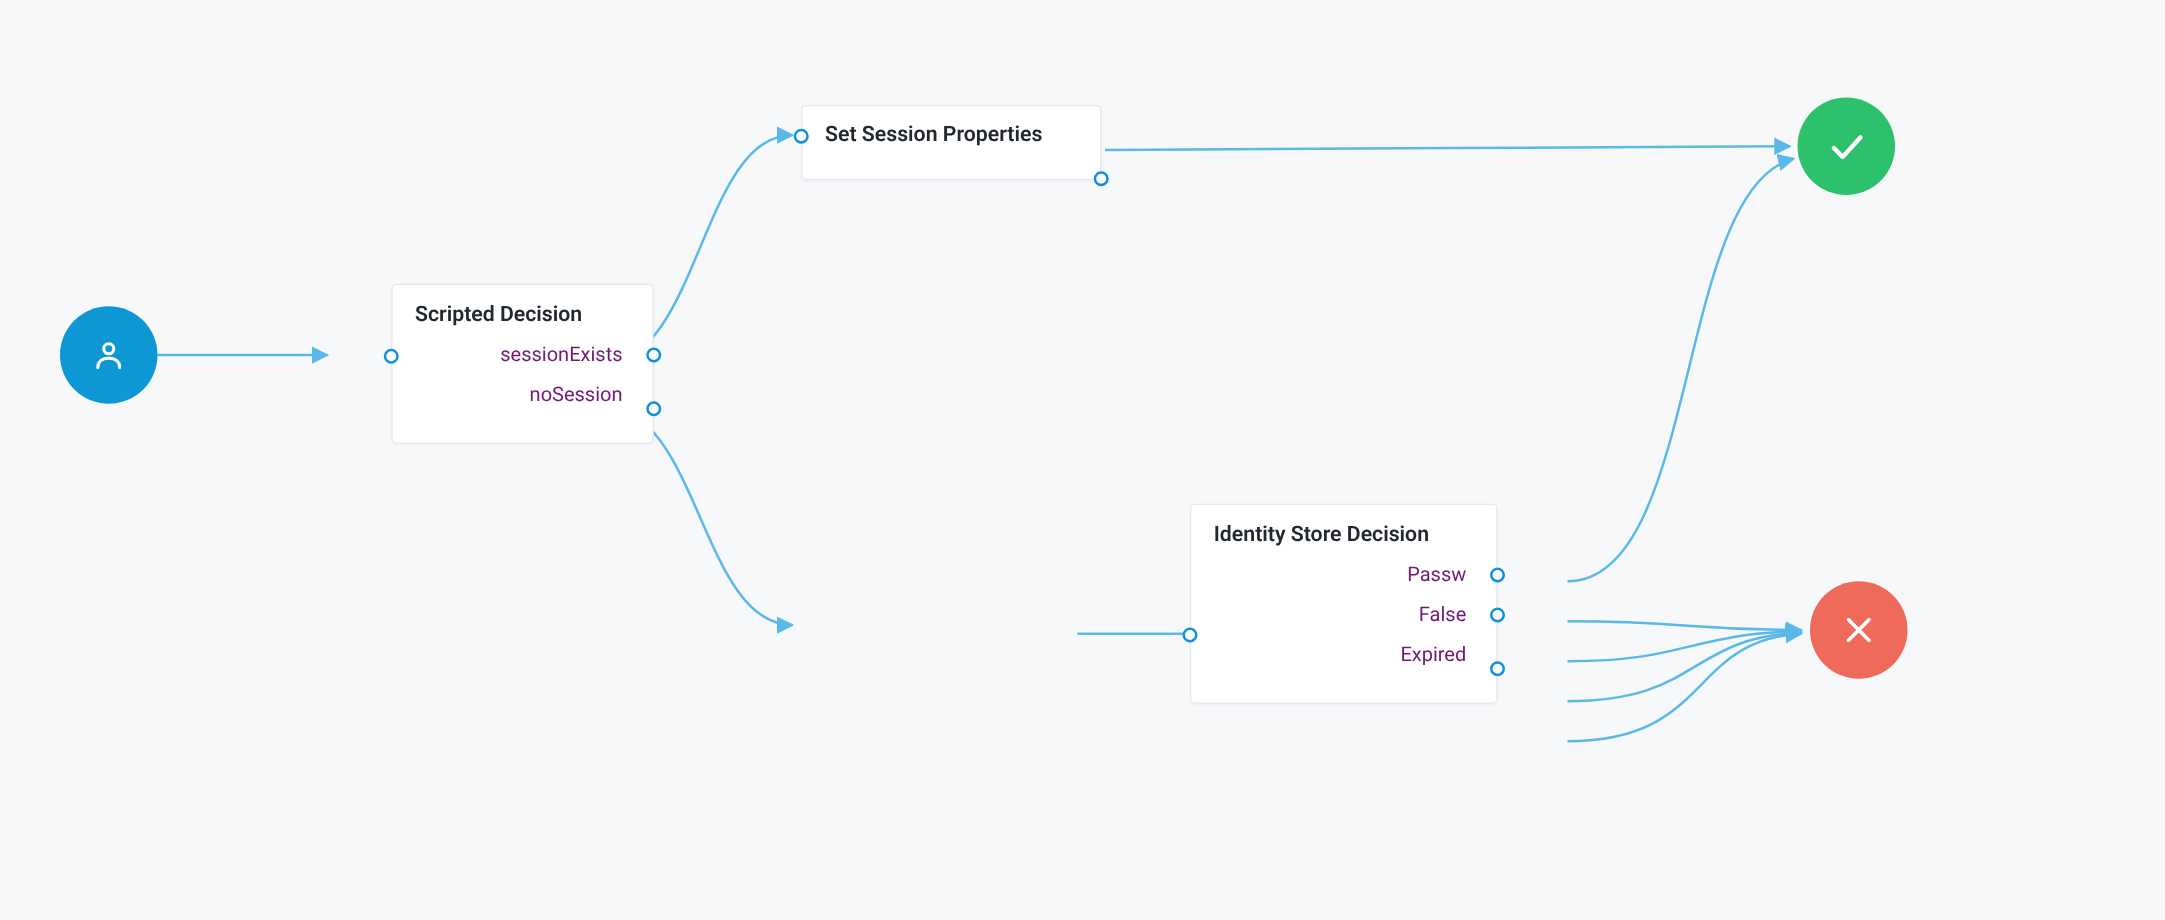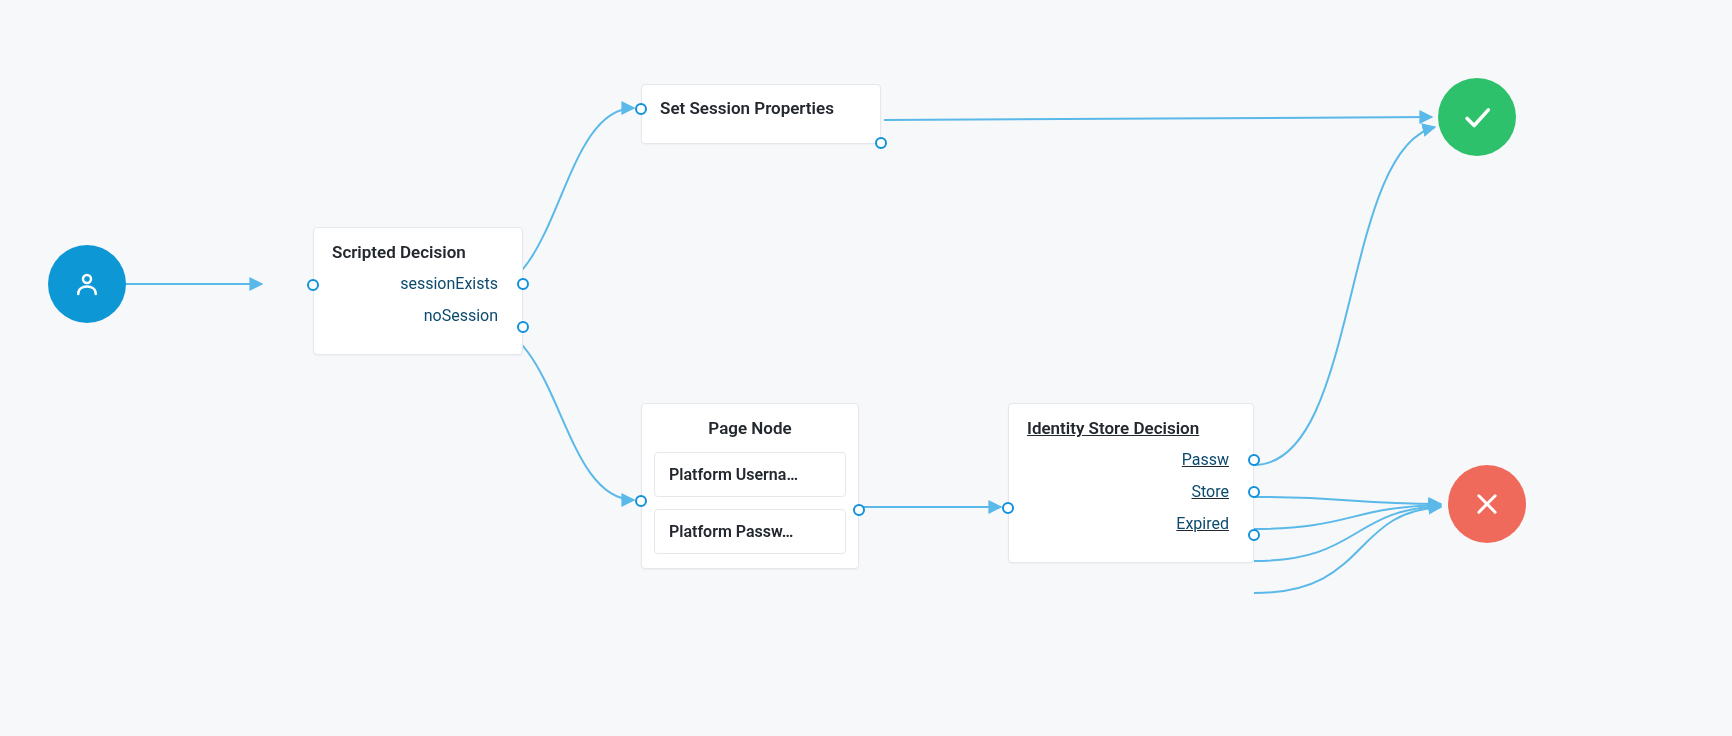--- a/index.html
+++ b/index.html
@@ -3,42 +3,42 @@
 <meta charset="utf-8">
 <style>
   html,body{margin:0;padding:0;width:1732px;height:736px;background:#f7f8fa;font-family:-apple-system,BlinkMacSystemFont,"Segoe UI",Roboto,Helvetica,Arial,sans-serif;color:#23282e;}
   #canvas{position:relative;width:1732px;height:736px;}
   svg#edges{position:absolute;left:0;top:0;width:1732px;height:736px;pointer-events:none;}
 
   
   .node{position:absolute;background:#fff;border:1px solid #e4e7eb;border-radius:4px;box-shadow:0 1px 2px rgba(16,24,40,0.04);}
   .node-title{font-weight:600;font-size:17px;color:#23282e;padding:14px 18px 6px;}
   .node-title.center{text-align:center;}
-  .outcome{position:relative;font-size:16px;color:#0c4a6e;text-align:right;padding:6px 24px 6px 18px;line-height:20px;}
+  .outcome{position:relative;font-size:16px;color:#701a75;text-align:right;padding:6px 24px 6px 18px;line-height:20px;}
   .outcome .port{right:-7px;top:50%;transform:translateY(-50%);}
 
   .port{position:absolute;width:12px;height:12px;border:2px solid #1091da;background:#fff;border-radius:50%;box-sizing:border-box;}
   .in-port{left:-7px;top:50%;transform:translateY(-50%);}
 
   .inner-list{padding:0 12px 14px;}
   .inner-item{border:1px solid #e4e7eb;border-radius:4px;font-weight:600;font-size:16px;color:#23282e;padding:12px 14px;margin-top:12px;white-space:nowrap;overflow:hidden;text-overflow:ellipsis;}
   .inner-list .inner-item:first-child{margin-top:8px;}
 
   
   .term{position:absolute;width:78px;height:78px;border-radius:50%;display:flex;align-items:center;justify-content:center;}
   .term.start{background:#0d97d5;}
   .term.success{background:#2ec16b;}
   .term.fail{background:#ef6a5a;}
 
   
   #start{left:48px;top:245px;}
   #scripted{left:269px;top:227px;width:208px;margin-left:44px;}
   #setsession{left:641px;top:84px;width:238px;}
   #pagenode{left:641px;top:403px;width:216px;}
-  #idstore{left:1008px;top:403px;width:244px;text-decoration:underline;}
+  #idstore{left:952px;top:403px;width:244px;}
   #success{left:1438px;top:78px;}
   #fail{left:1448px;top:465px;}
 </style>
 </head>
 <body>
 
 <div id="canvas">
 
 <svg id="edges">
   <defs>
@@ -89,39 +89,30 @@
     <span class="port"></span>
   </div>
 </div>
 
 <div id="setsession" class="node" style="padding-bottom:12px;">
   <span class="port in-port" style="top:24px;"></span>
   <div class="node-title" style="padding:13px 18px;">Set Session Properties</div>
   <span class="port" style="right:-7px;bottom:-6px;"></span>
 </div>
 
-<div id="pagenode" class="node">
-  <span class="port in-port" style="top:97px;"></span>
-  <div class="node-title center">Page Node</div>
-  <div class="inner-list">
-    <div class="inner-item">Platform Userna…</div>
-    <div class="inner-item">Platform Passw…</div>
-  </div>
-  <span class="port" style="right:-7px;top:100px;"></span>
-</div>
 
 <div id="idstore" class="node">
   <span class="port in-port" style="top:104px;"></span>
   <div class="node-title">Identity Store Decision</div>
   <div class="outcome">
     <span>Passw</span>
     <span class="port"></span>
   </div>
   <div class="outcome">
-    <span>Store</span>
+    <span>False</span>
     <span class="port"></span>
   </div>
   <div class="outcome" style="padding-bottom:28px;">
     <span>Expired</span>
     <span class="port"></span>
   </div>
 </div>
 
 <div id="success" class="term success">
   <svg width="34" height="34" viewBox="0 0 24 24">

